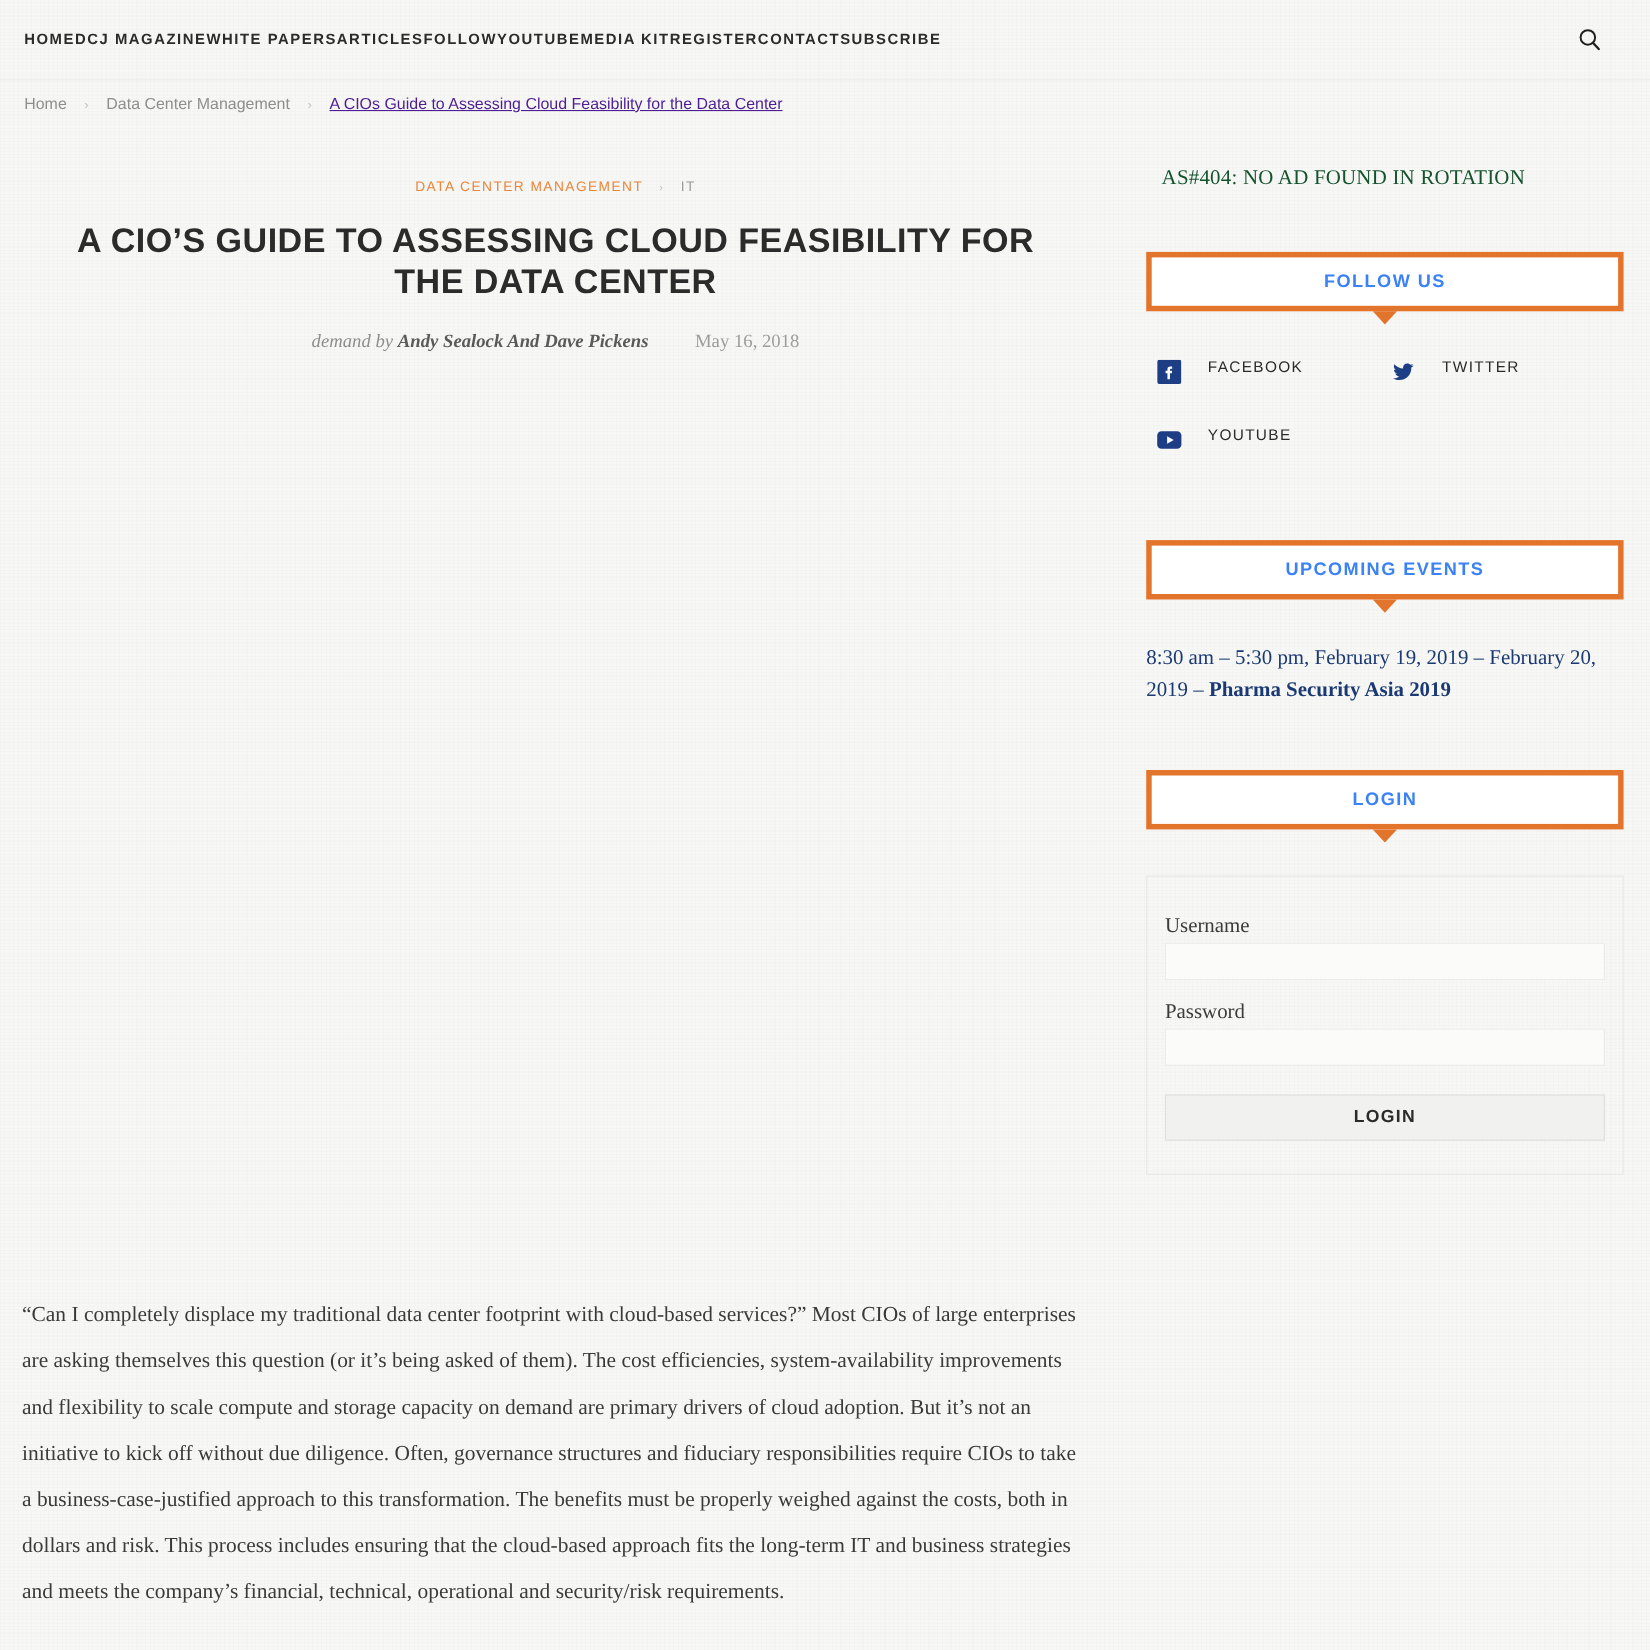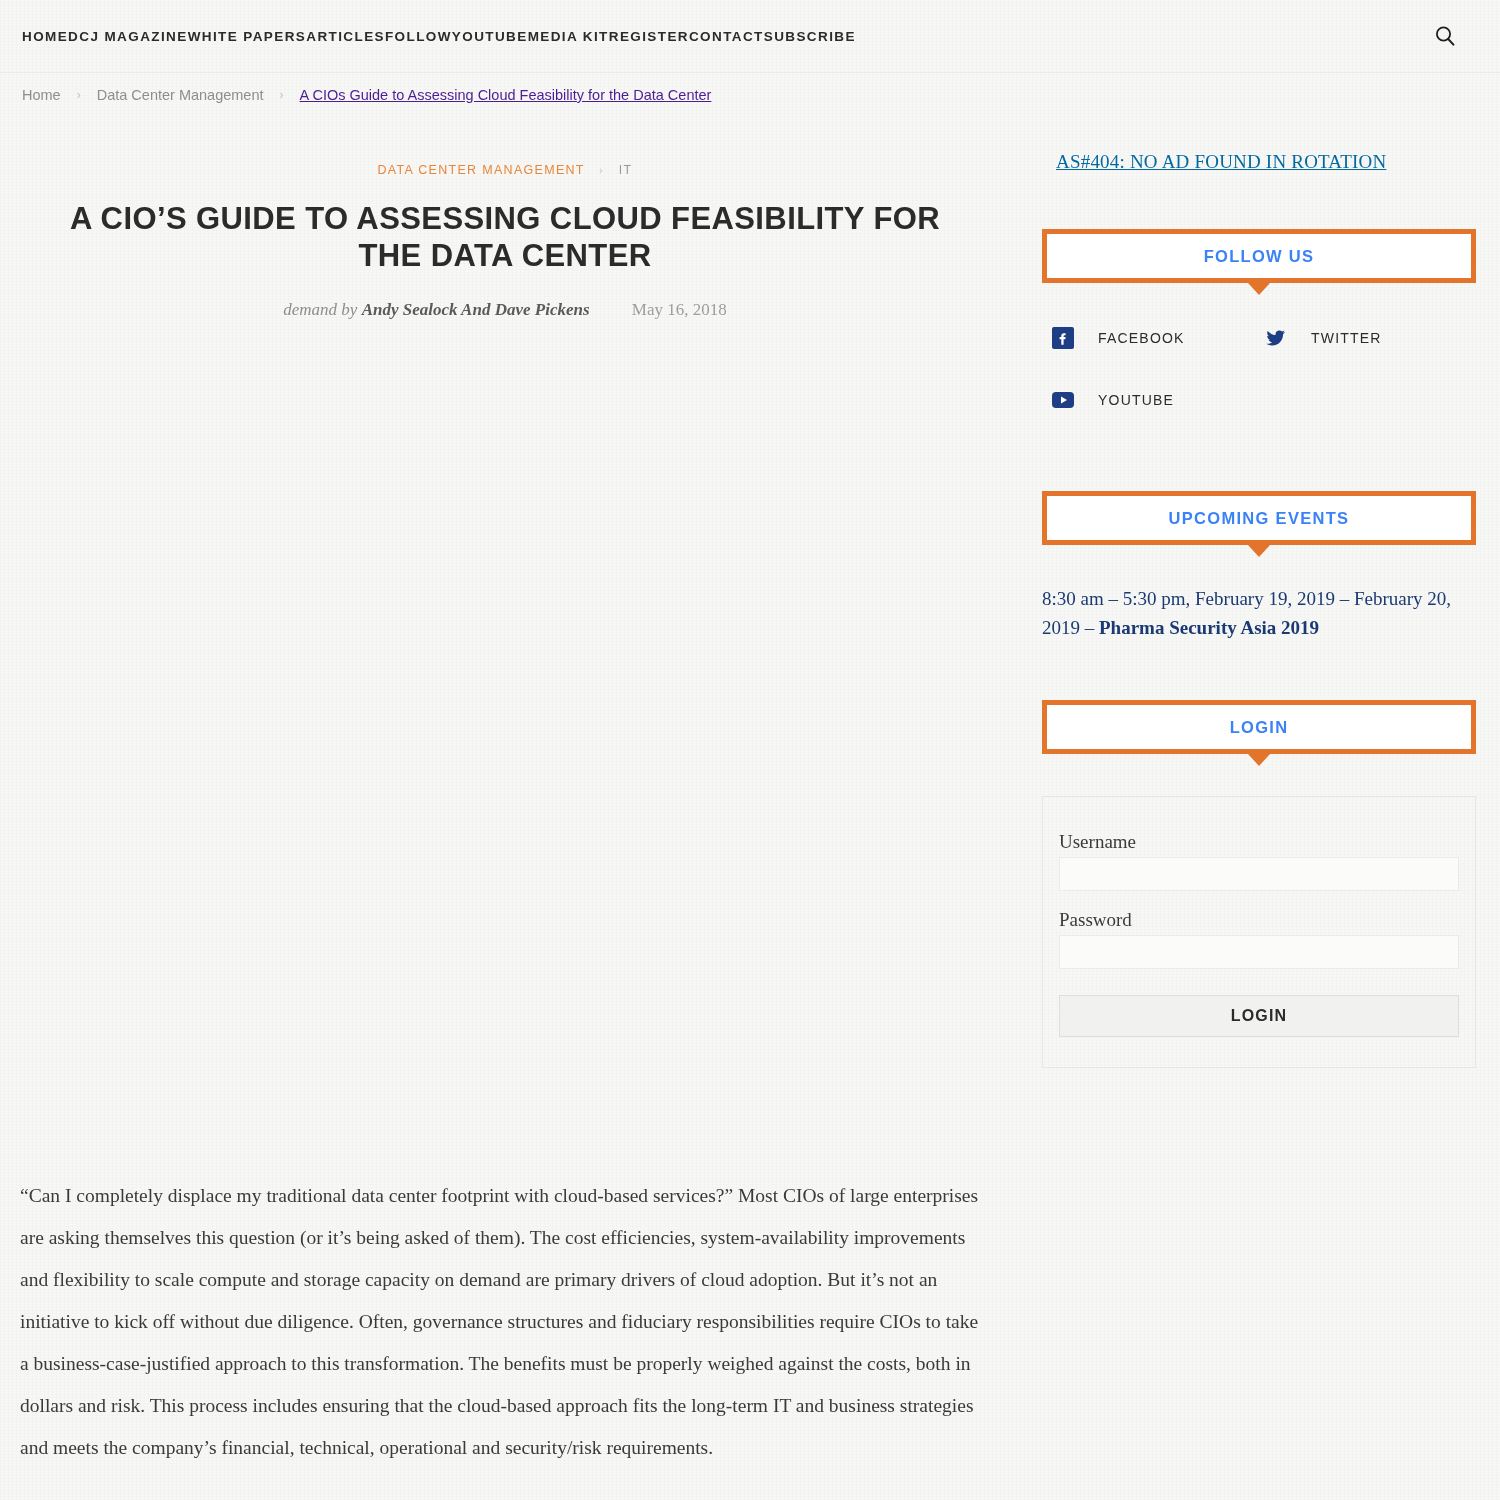--- a/index.html
+++ b/index.html
@@ -142,24 +142,23 @@
     max-width: 975px;
     margin: 0 auto;
     text-align: left;
   }
   .post-body p { margin-bottom: 28px; }
 
   
   .ad-notice {
     font-family: "Liberation Serif", serif;
     font-size: 19px;
-    color: #0369a1;
+    color: #14532d;
     letter-spacing: 0.2px;
     margin: 12px 0 0 14px;
-    text-decoration: underline;
   }
 
   .widget { margin-top: 62px; }
   .widget-title-wrap {
     position: relative;
     border: 5px solid #e3742c;
     background: #ffffff;
     height: 54px;
     display: flex;
     align-items: center;
@@ -187,21 +186,20 @@
   
   .social-grid {
     margin-top: 42px;
     display: flex;
     flex-wrap: wrap;
     padding-left: 8px;
   }
   .social-item {
     width: 50%;
     display: flex;
-    align-items: center;
     margin-bottom: 36px;
     cursor: pointer;
     text-decoration: none;
   }
   .social-icon {
     width: 26px; height: 26px;
     display: flex; align-items: center; justify-content: center;
     flex: none;
   }
   .social-label {

